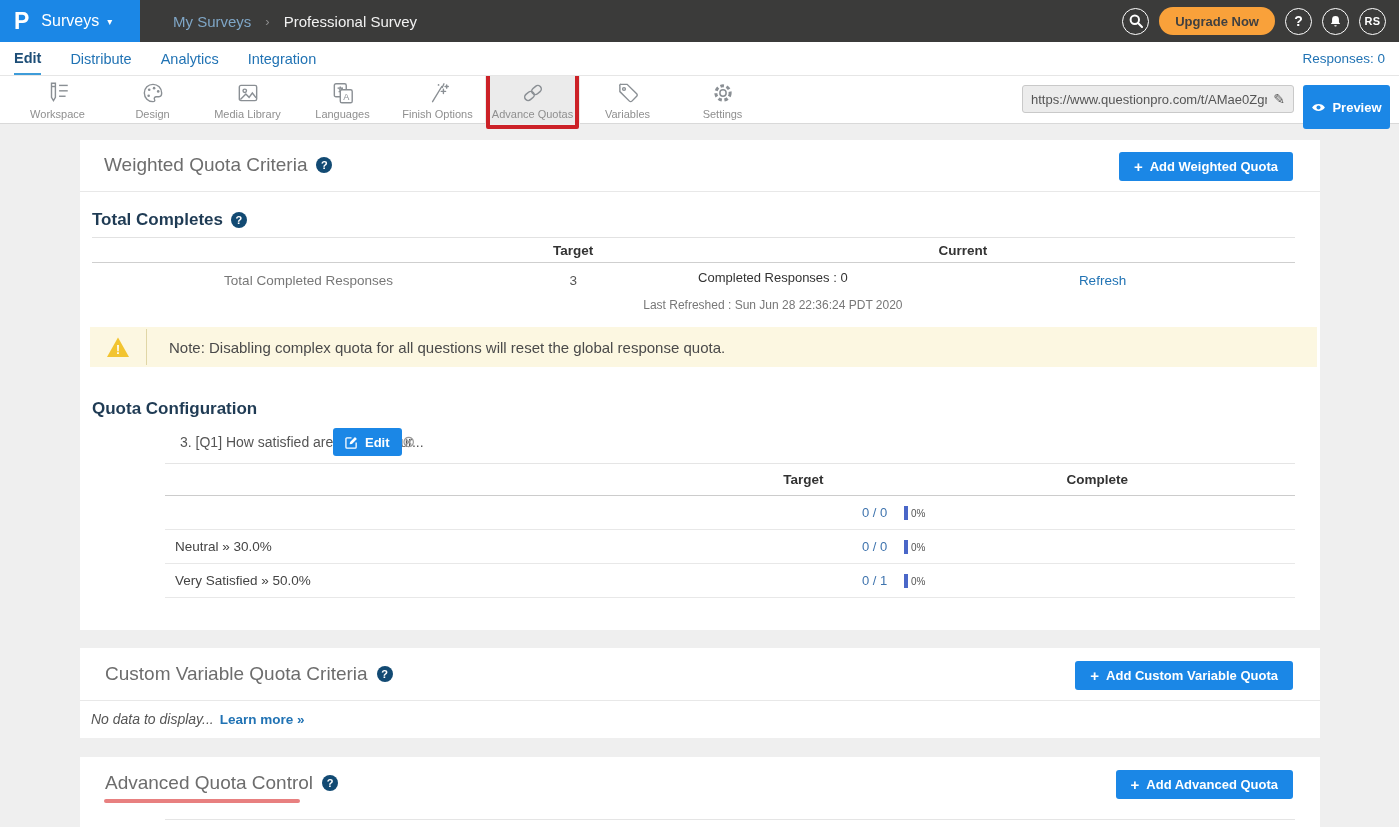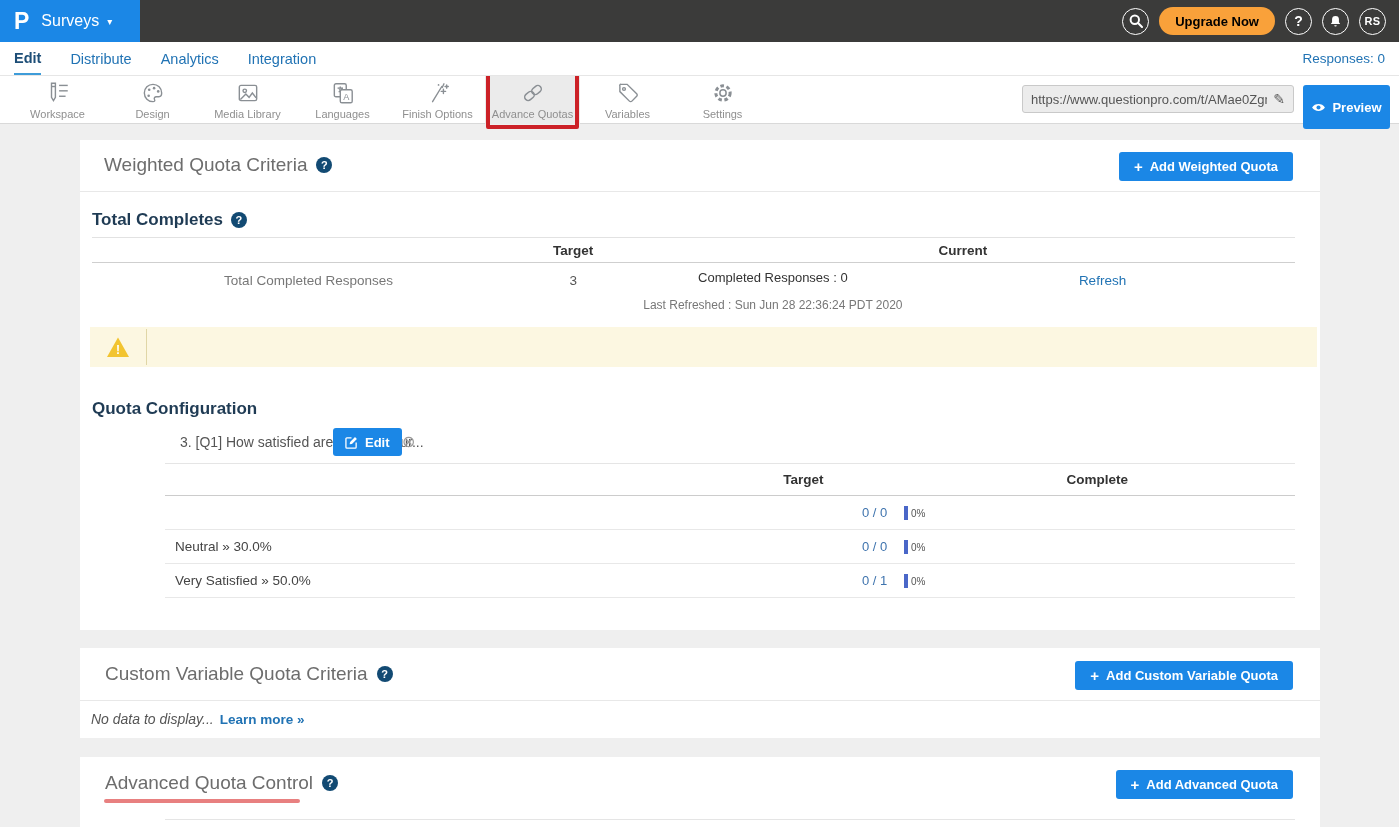--- a/index.html
+++ b/index.html
@@ -13,21 +13,21 @@
   .logo-text { color:#fff; font-size:16px; display:flex; align-items:center; gap:8px; }
   .caret { font-size:10px; color:#fff; }
   .crumbs { position:absolute; left:173px; top:0; height:42px; display:flex; align-items:center; gap:14px; font-size:15px; }
   .crumb-parent { color:#7fa6c6; cursor:pointer; }
   .crumb-sep { color:#8e8e8e; font-size:13px; }
   .crumb-current { color:#f2f2f2; }
   .hdr-right { position:absolute; right:13px; top:0; height:42px; display:flex; align-items:center; gap:10px; }
   .circ { width:27px; height:27px; border:1.6px solid #fff; border-radius:50%; display:flex; align-items:center; justify-content:center; color:#fff; font-weight:bold; cursor:pointer; flex:0 0 auto; }
   .circ.q { font-size:14px; }
   .circ.av { font-size:11px; letter-spacing:.3px; }
-  .upgrade { height:28px; border-radius:14px; background:#F9A13A; color:#000000; font-size:13px; font-weight:bold; border:none; padding:0 16px; cursor:pointer; }
+  .upgrade { height:28px; border-radius:14px; background:#F9A13A; color:#404040; font-size:13px; font-weight:bold; border:none; padding:0 16px; cursor:pointer; }
 
   
   .tabbar { position:absolute; left:0; top:42px; width:1399px; height:34px; background:#fff; border-bottom:1px solid #e6e6e6; display:flex; align-items:center; padding-left:14px; gap:29px; z-index:9; }
   .tab { font-size:14.5px; color:#2173B4; cursor:pointer; line-height:30px; }
   .tab.active { color:#1d4e77; font-weight:bold; border-bottom:2px solid #3E9CD9; }
   .responses { position:absolute; right:14px; font-size:13.5px; color:#2173B4; }
 
   
   .toolbar { position:absolute; left:0; top:76px; width:1399px; height:48px; background:#fff; border-bottom:1px solid #d9d9d9; z-index:8; }
   .tools { position:absolute; left:10px; top:0; height:48px; display:flex; }
@@ -105,20 +105,25 @@
 <body>
 
 <div class="hdr">
   <div class="logo-box">
     <span class="logo-letter">P</span>
     <span class="logo-text">
       <span>Surveys</span>
       <span class="caret">▾</span>
     </span>
   </div>
+  <div class="crumbs">
+    <span class="crumb-parent">My Surveys</span>
+    <span class="crumb-sep">›</span>
+    <span class="crumb-current">Professional Survey</span>
+  </div>
   <div class="hdr-right">
     <span class="circ">
       <svg width="14" height="14" viewBox="0 0 14 14" fill="none" stroke="#fff" stroke-width="2" stroke-linecap="round">
         <circle cx="5.8" cy="5.8" r="4.2"></circle>
           <line x1="9.3" y1="9.3" x2="13" y2="13"></line>
       </svg>
     </span>
     <button class="upgrade">Upgrade Now</button>
     <span class="circ q">?</span>
     <span class="circ">
@@ -261,20 +266,21 @@
   </div>
 
   <div class="note">
     <span class="note-icon">
       <svg width="24" height="22" viewBox="0 0 24 22">
         <path d="M12 1.5 23 21H1z" fill="#F2C430"></path>
         <text x="12" y="18" text-anchor="middle" font-size="12" font-weight="bold" fill="#fff" font-family="Liberation Sans, sans-serif">!</text>
       </svg>
     </span>
     <span class="note-sep"></span>
+    <span class="note-text">Note: Disabling complex quota for all questions will reset the global response quota.</span>
   </div>
 
   <div class="bold-head" style="left:12px; top:259px;">
     <span>Quota Configuration</span>
   </div>
 
   <div class="qrow">
     <span class="qtext">3. [Q1] How satisfied are you with our...</span>
     <button class="btn-blue edit-btn">
       <svg width="13" height="13" viewBox="0 0 14 14">

